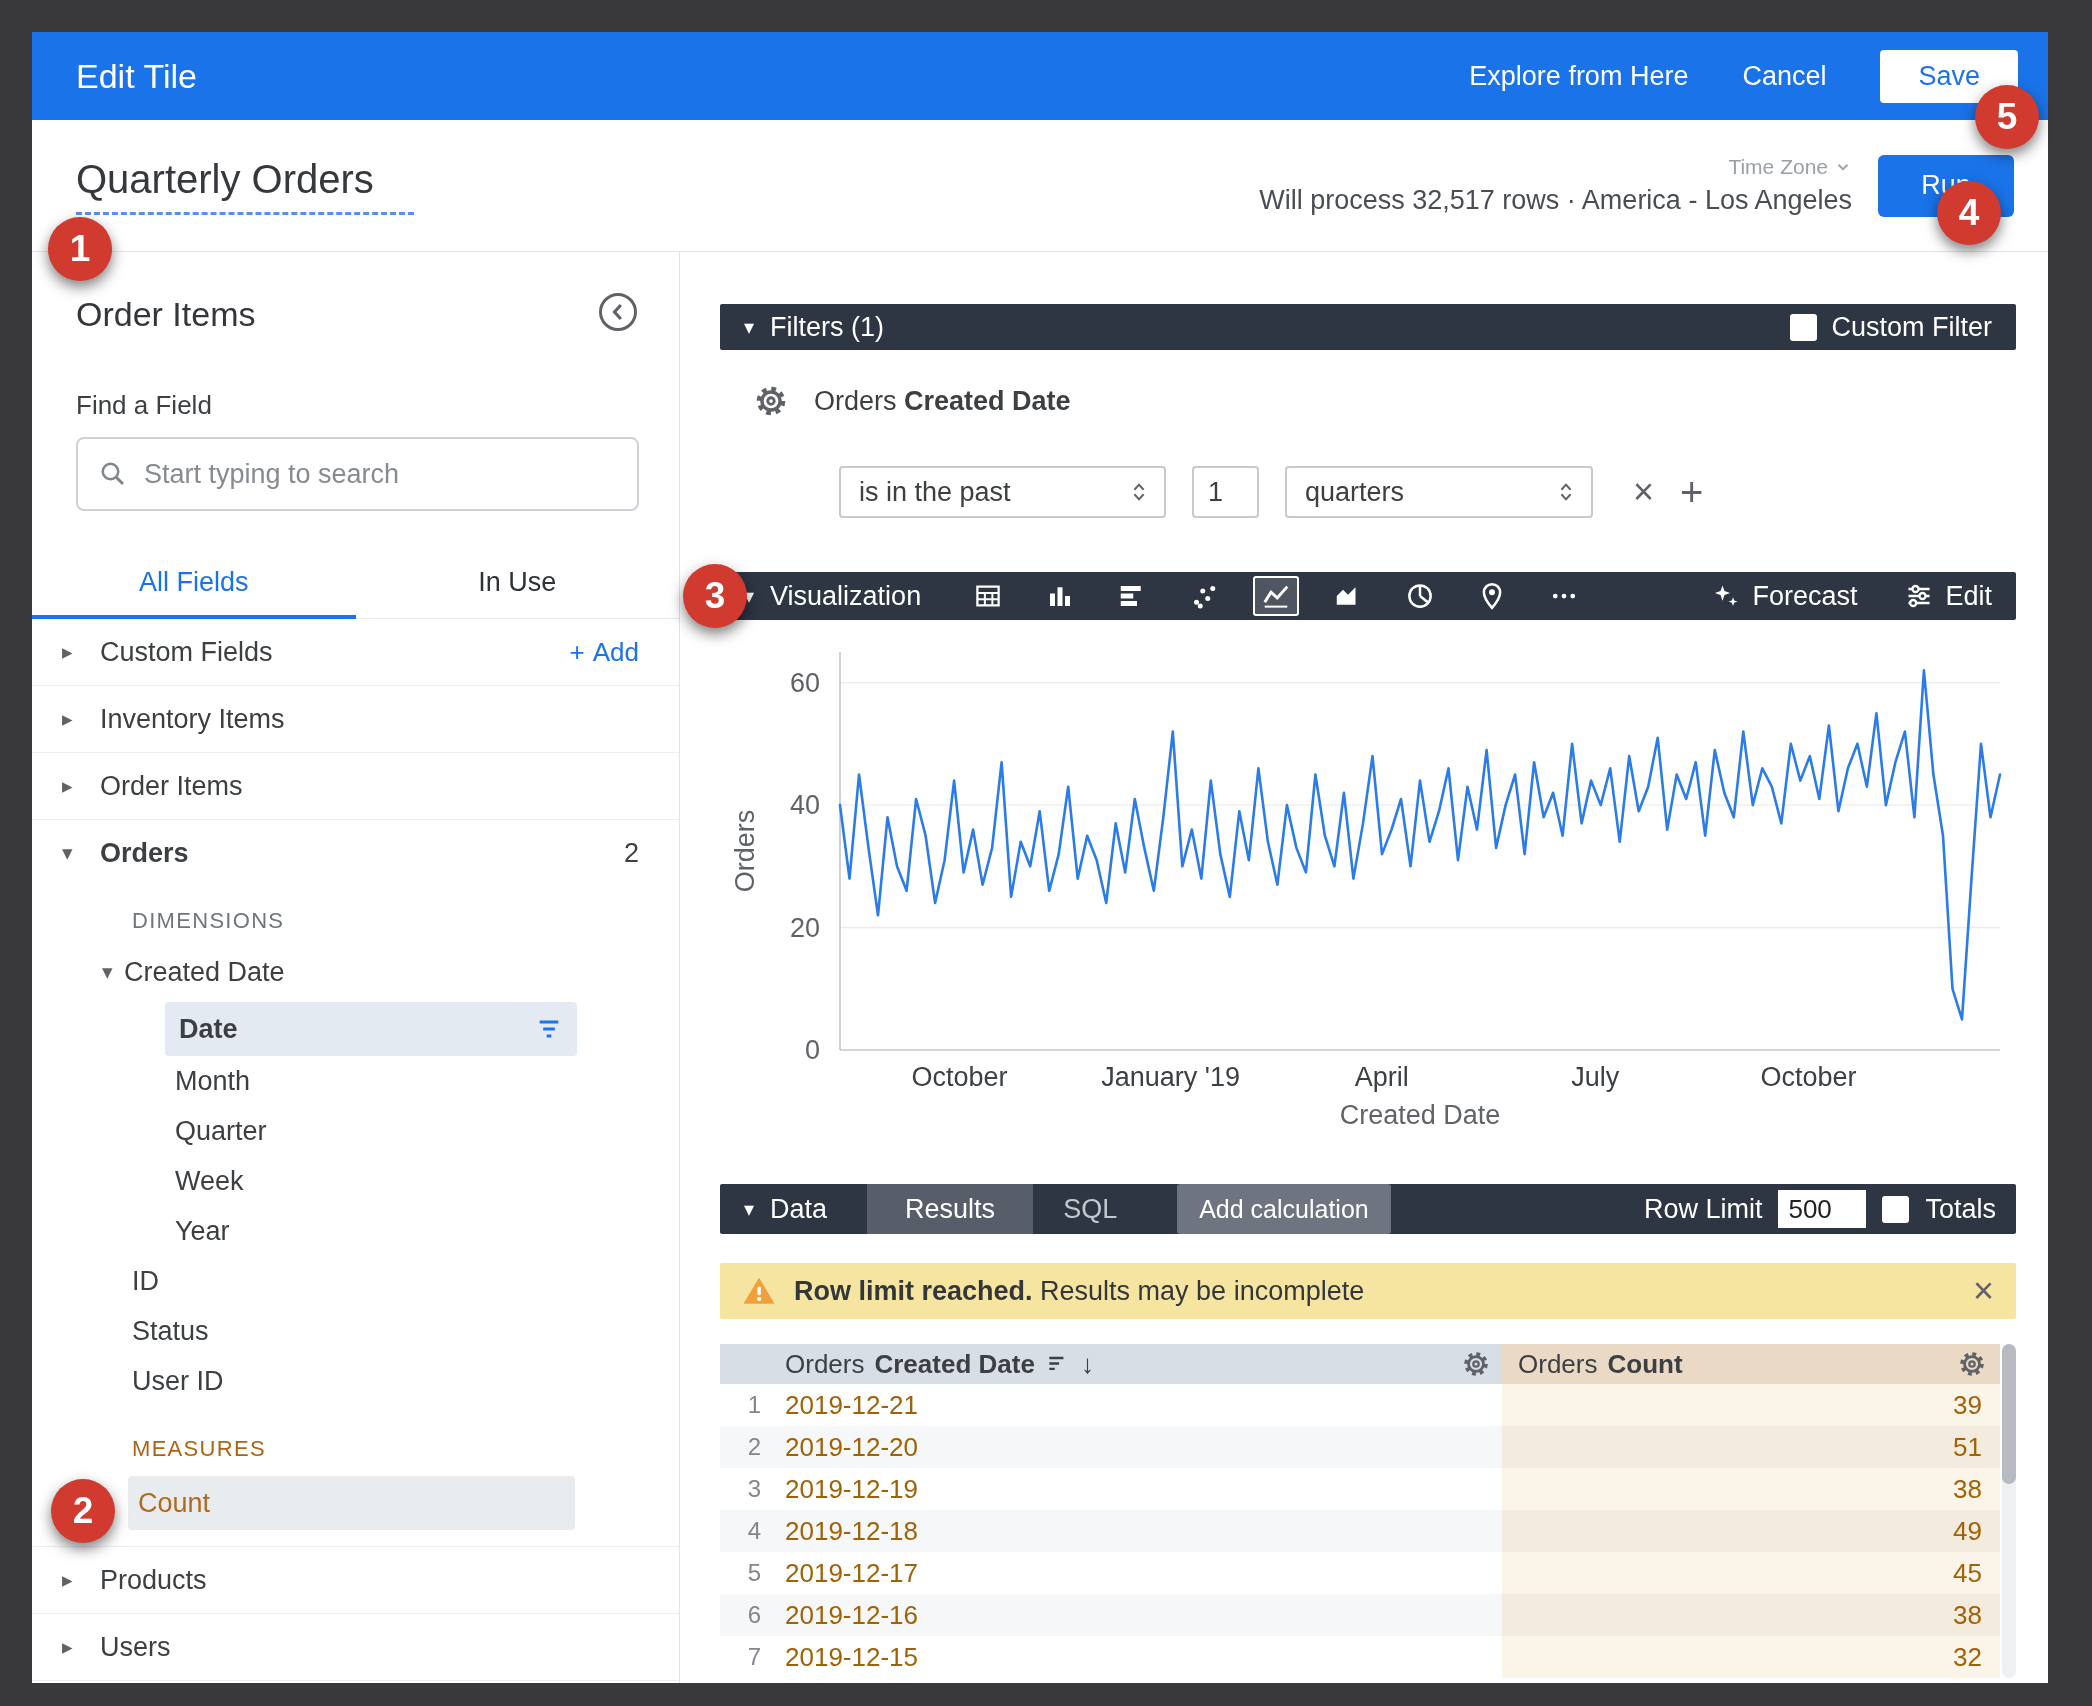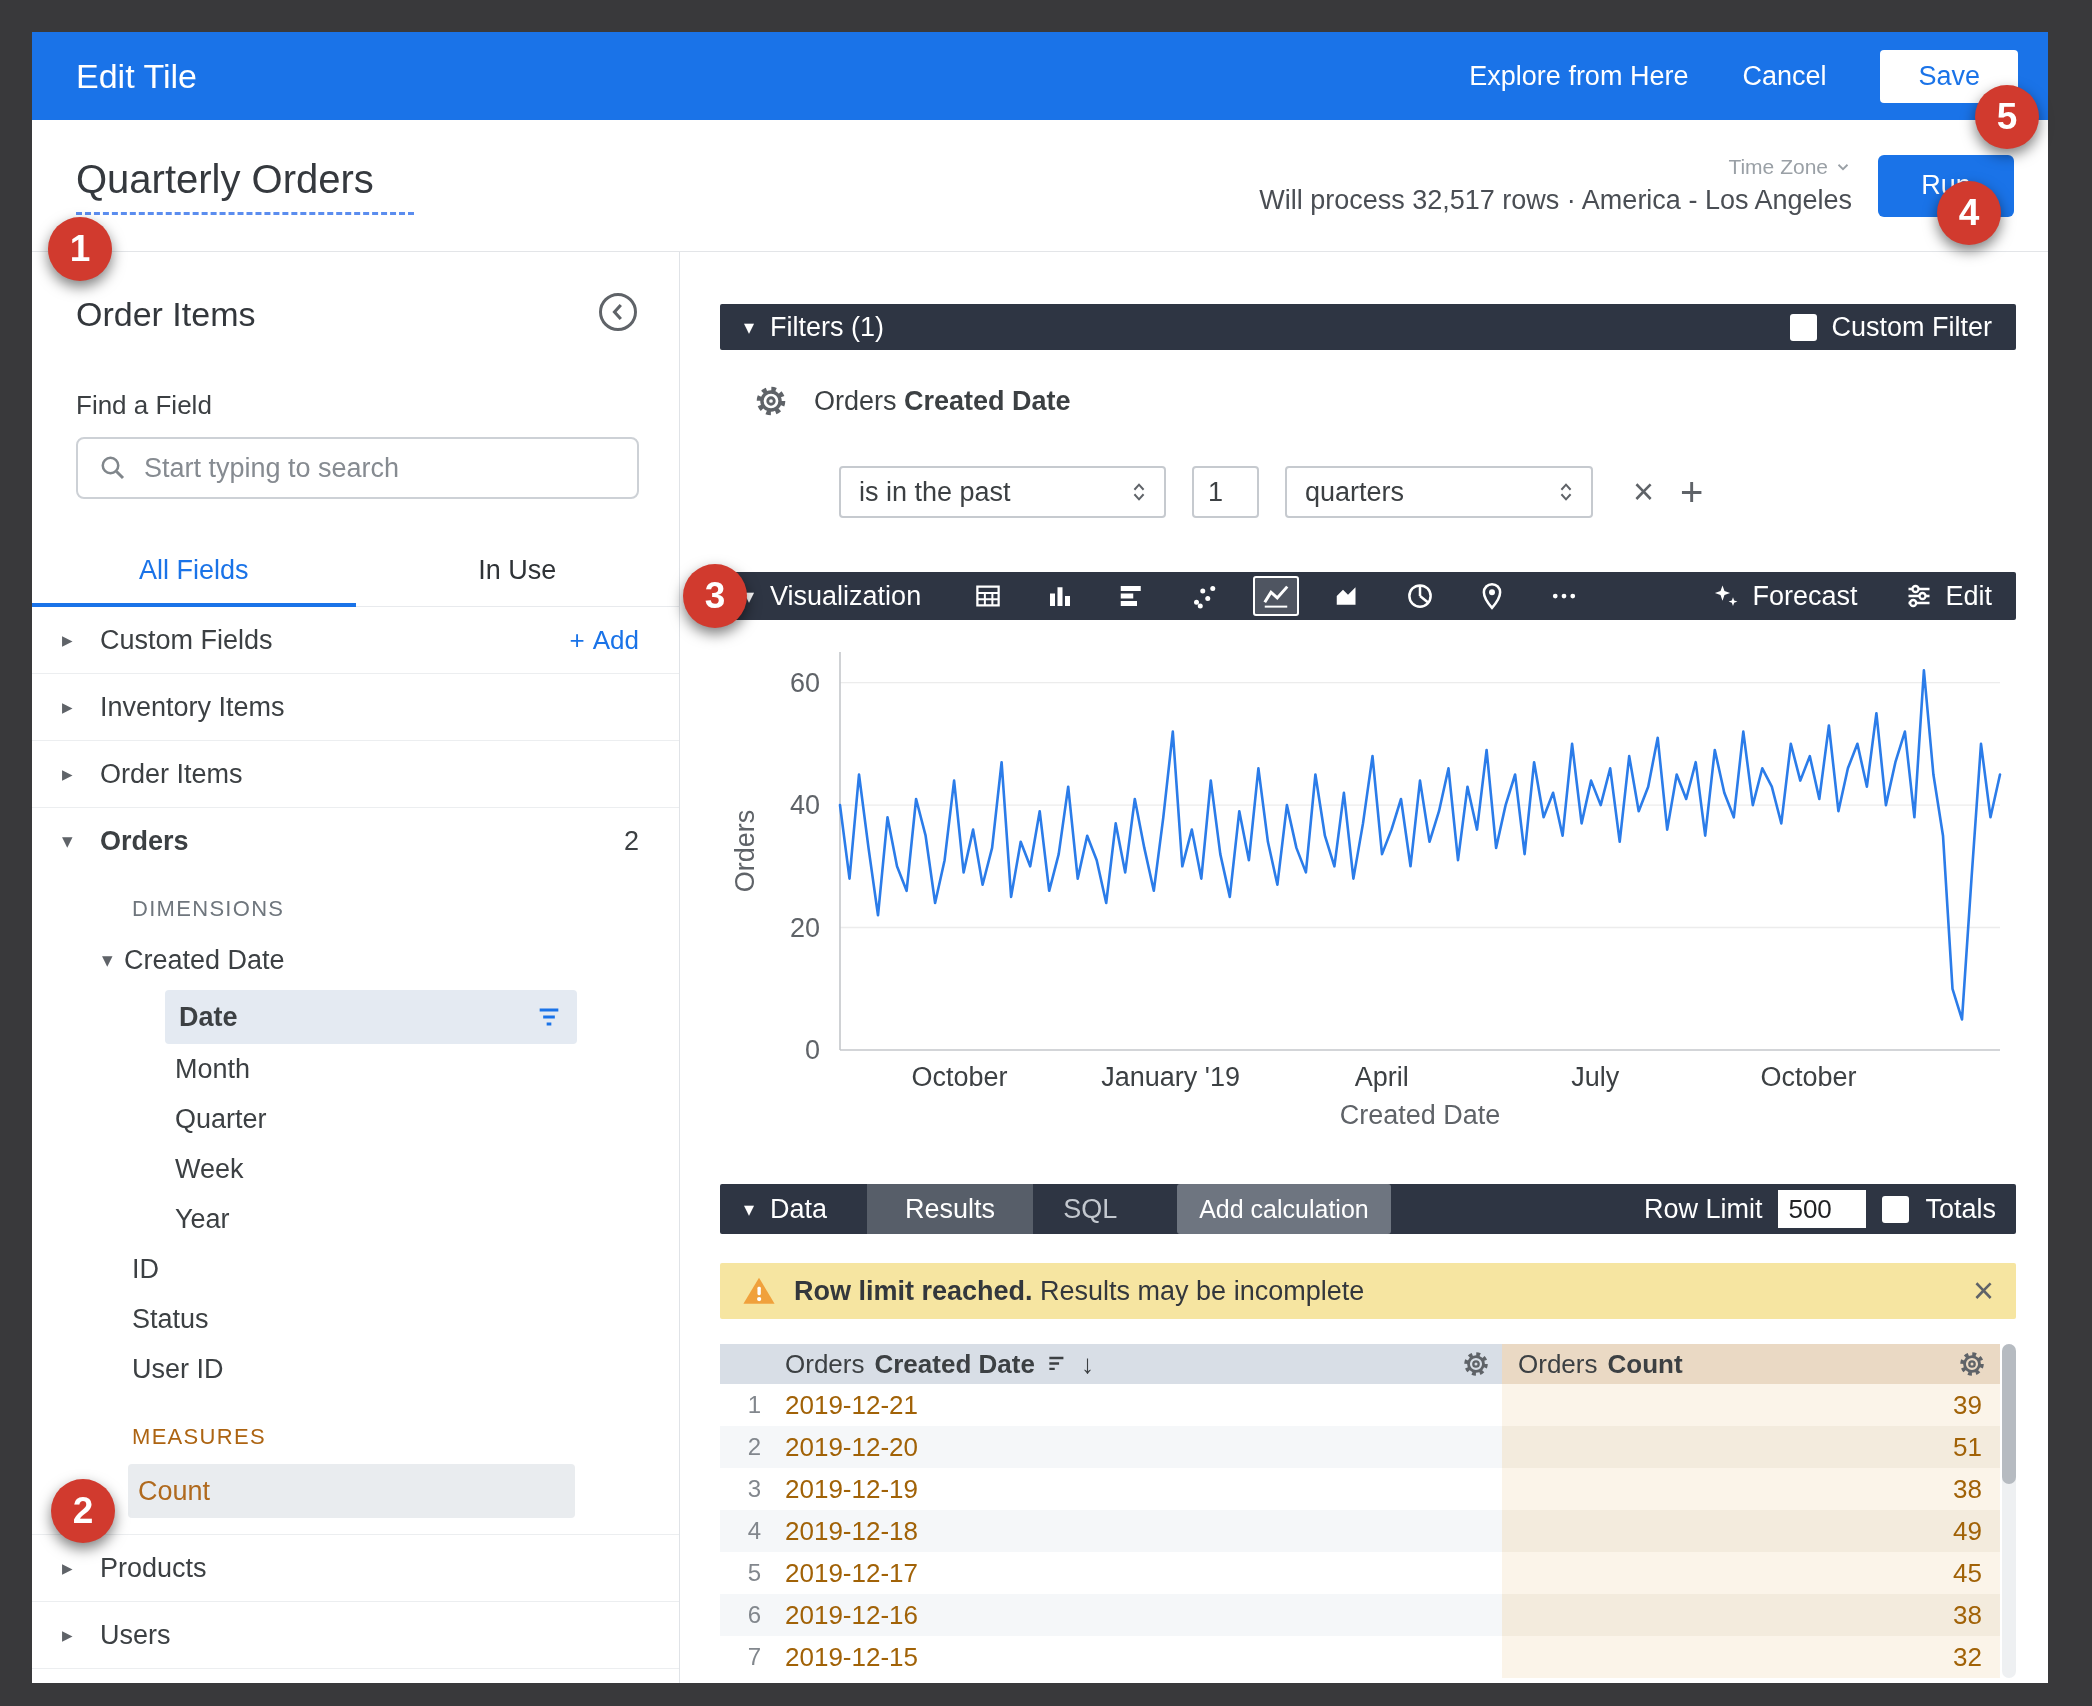--- a/index.html
+++ b/index.html
@@ -27,21 +27,21 @@
   
   .app-body { flex:1; display:flex; overflow:hidden; }
   .sidebar { width:648px; flex:0 0 auto; border-right:1px solid #e0e3e7; padding-top:38px; overflow:hidden; background:#fff; }
   .main { flex:1; position:relative; background:#fff; overflow:hidden; }
 
   
   .panel-header { display:flex; align-items:center; padding:0 40px 0 44px; height:48px; }
   .panel-title { font-size:34px; font-weight:500; color:#33373c; }
   .collapse-circle { margin-left:auto; }
   .find-label { margin:52px 44px 0; font-size:26px; color:#3c4043; }
-  .search-box { margin:16px 40px 0 44px; height:62px; border:2px solid #cdd1d6; border-radius:8px; display:flex; align-items:center; padding:0 20px; gap:16px; }
+  .search-box { margin:16px 40px 0 44px; height:74px; border:2px solid #cdd1d6; border-radius:8px; display:flex; align-items:center; padding:0 20px; gap:16px; }
   .search-box input { border:none; outline:none; flex:1; font-size:27px; color:#3c4043; font-family:inherit; }
   .search-box input::placeholder { color:#868b91; }
   .tabs { display:flex; margin-top:40px; border-bottom:1px solid #e8eaed; }
   .tab { width:50%; text-align:center; padding:16px 0 20px; font-size:27px; color:#2f3337; position:relative; cursor:pointer; }
   .tab.active { color:#1a73e8; font-weight:500; }
   .tab.active::after { content:""; position:absolute; left:0; right:0; bottom:-1px; height:4px; background:#1a73e8; }
 
   .tree { font-size:27px; color:#3c4043; }
   .group { border-bottom:1px solid #eceef0; }
   .group-row { display:flex; align-items:center; height:66px; padding:0 40px 0 30px; cursor:pointer; }

